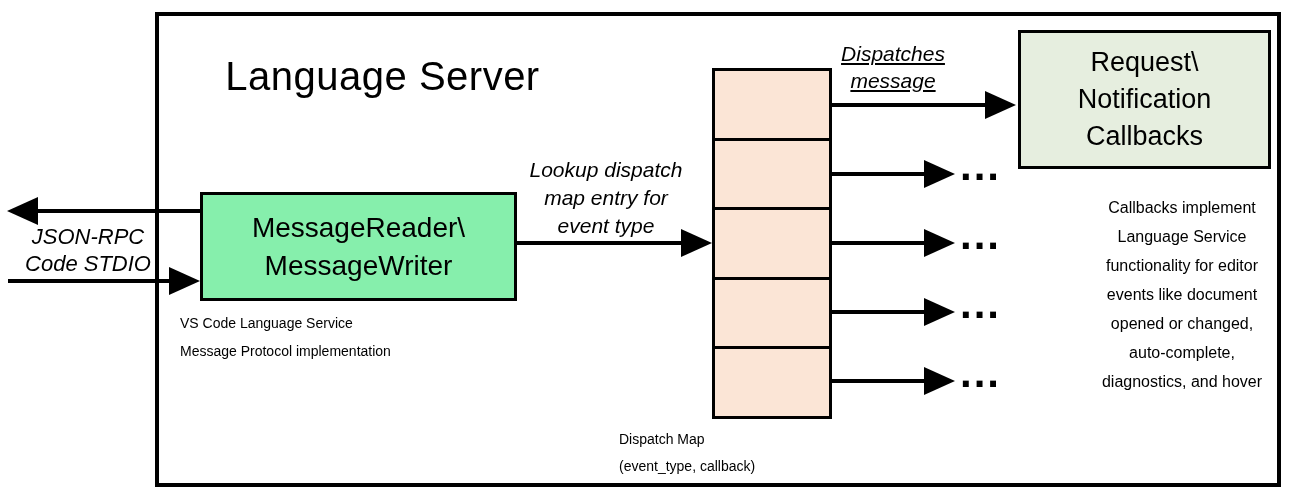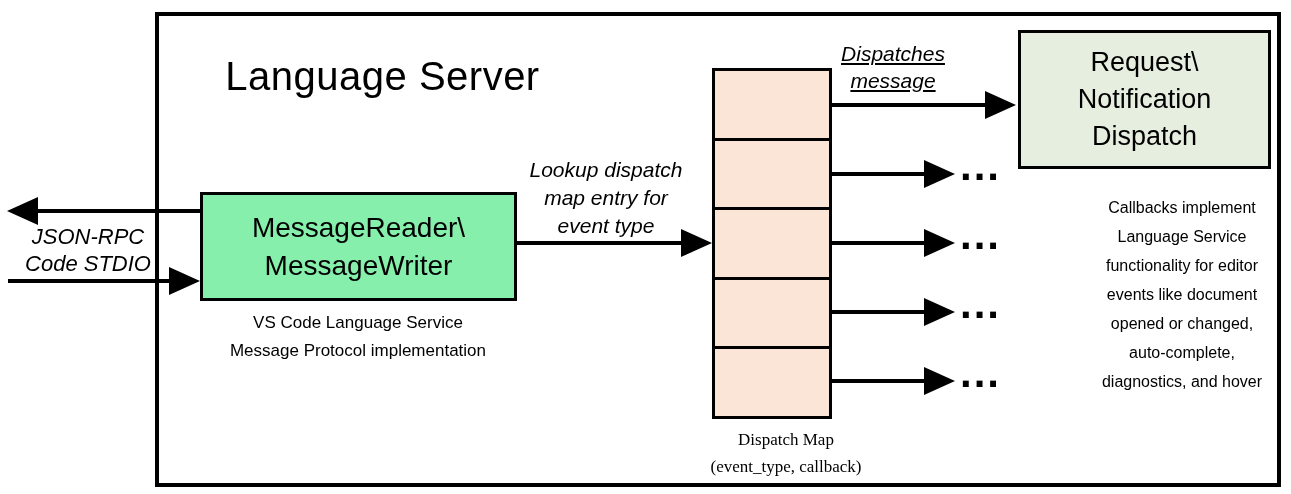--- a/index.html
+++ b/index.html
@@ -50,24 +50,24 @@
   .dispatch-column {
     left: 712px; top: 68px; width: 120px; height: 351px;
     border: 3px solid #000;
     display: flex; flex-direction: column;
     background: #FBE5D6;
   }
   .dispatch-cell { flex: 1; border-bottom: 3px solid #000; background: #FBE5D6; }
   .dispatch-cell:last-child { border-bottom: none; }
 
   .caption {
-    font-size: 17px; line-height: 28px; text-align: center;
+    font-size: 14px; line-height: 28px; text-align: left;
   }
   .reader-caption { left: 180px; top: 309px; width: 356px; }
-  .dispatch-caption { left: 670px; top: 426px; width: 232px; line-height: 27px; font-family: Liberation Serif, serif; }
+  .dispatch-caption { left: 619px; top: 426px; width: 232px; line-height: 27px; }
   .note {
     left: 1044px; top: 193px; width: 276px;
     font-size: 16px; line-height: 29px; text-align: center;
   }
 
   .flow-label {
     font-style: italic; text-align: center;
     font-size: 21px; line-height: 28px;
   }
   .jsonrpc-label { left: 18px; top: 223px; width: 140px; font-size: 22px; line-height: 27px; }
@@ -169,21 +169,21 @@
   </div>
 
   <div class="abs flow-label dispatches-label">
     <div>Dispatches</div>
     <div>message</div>
   </div>
 
   <div class="abs node-box callback-box">
     <div>Request\</div>
     <div>Notification</div>
-    <div>Dispatch</div>
+    <div>Callbacks</div>
   </div>
 
   <div class="abs ellipsis" style="left:960px; top:142px;">...</div>
   <div class="abs ellipsis" style="left:960px; top:211px;">...</div>
   <div class="abs ellipsis" style="left:960px; top:280px;">...</div>
   <div class="abs ellipsis" style="left:960px; top:349px;">...</div>
 
   <div class="abs note">
     <div>Callbacks implement</div>
     <div>Language Service</div>

